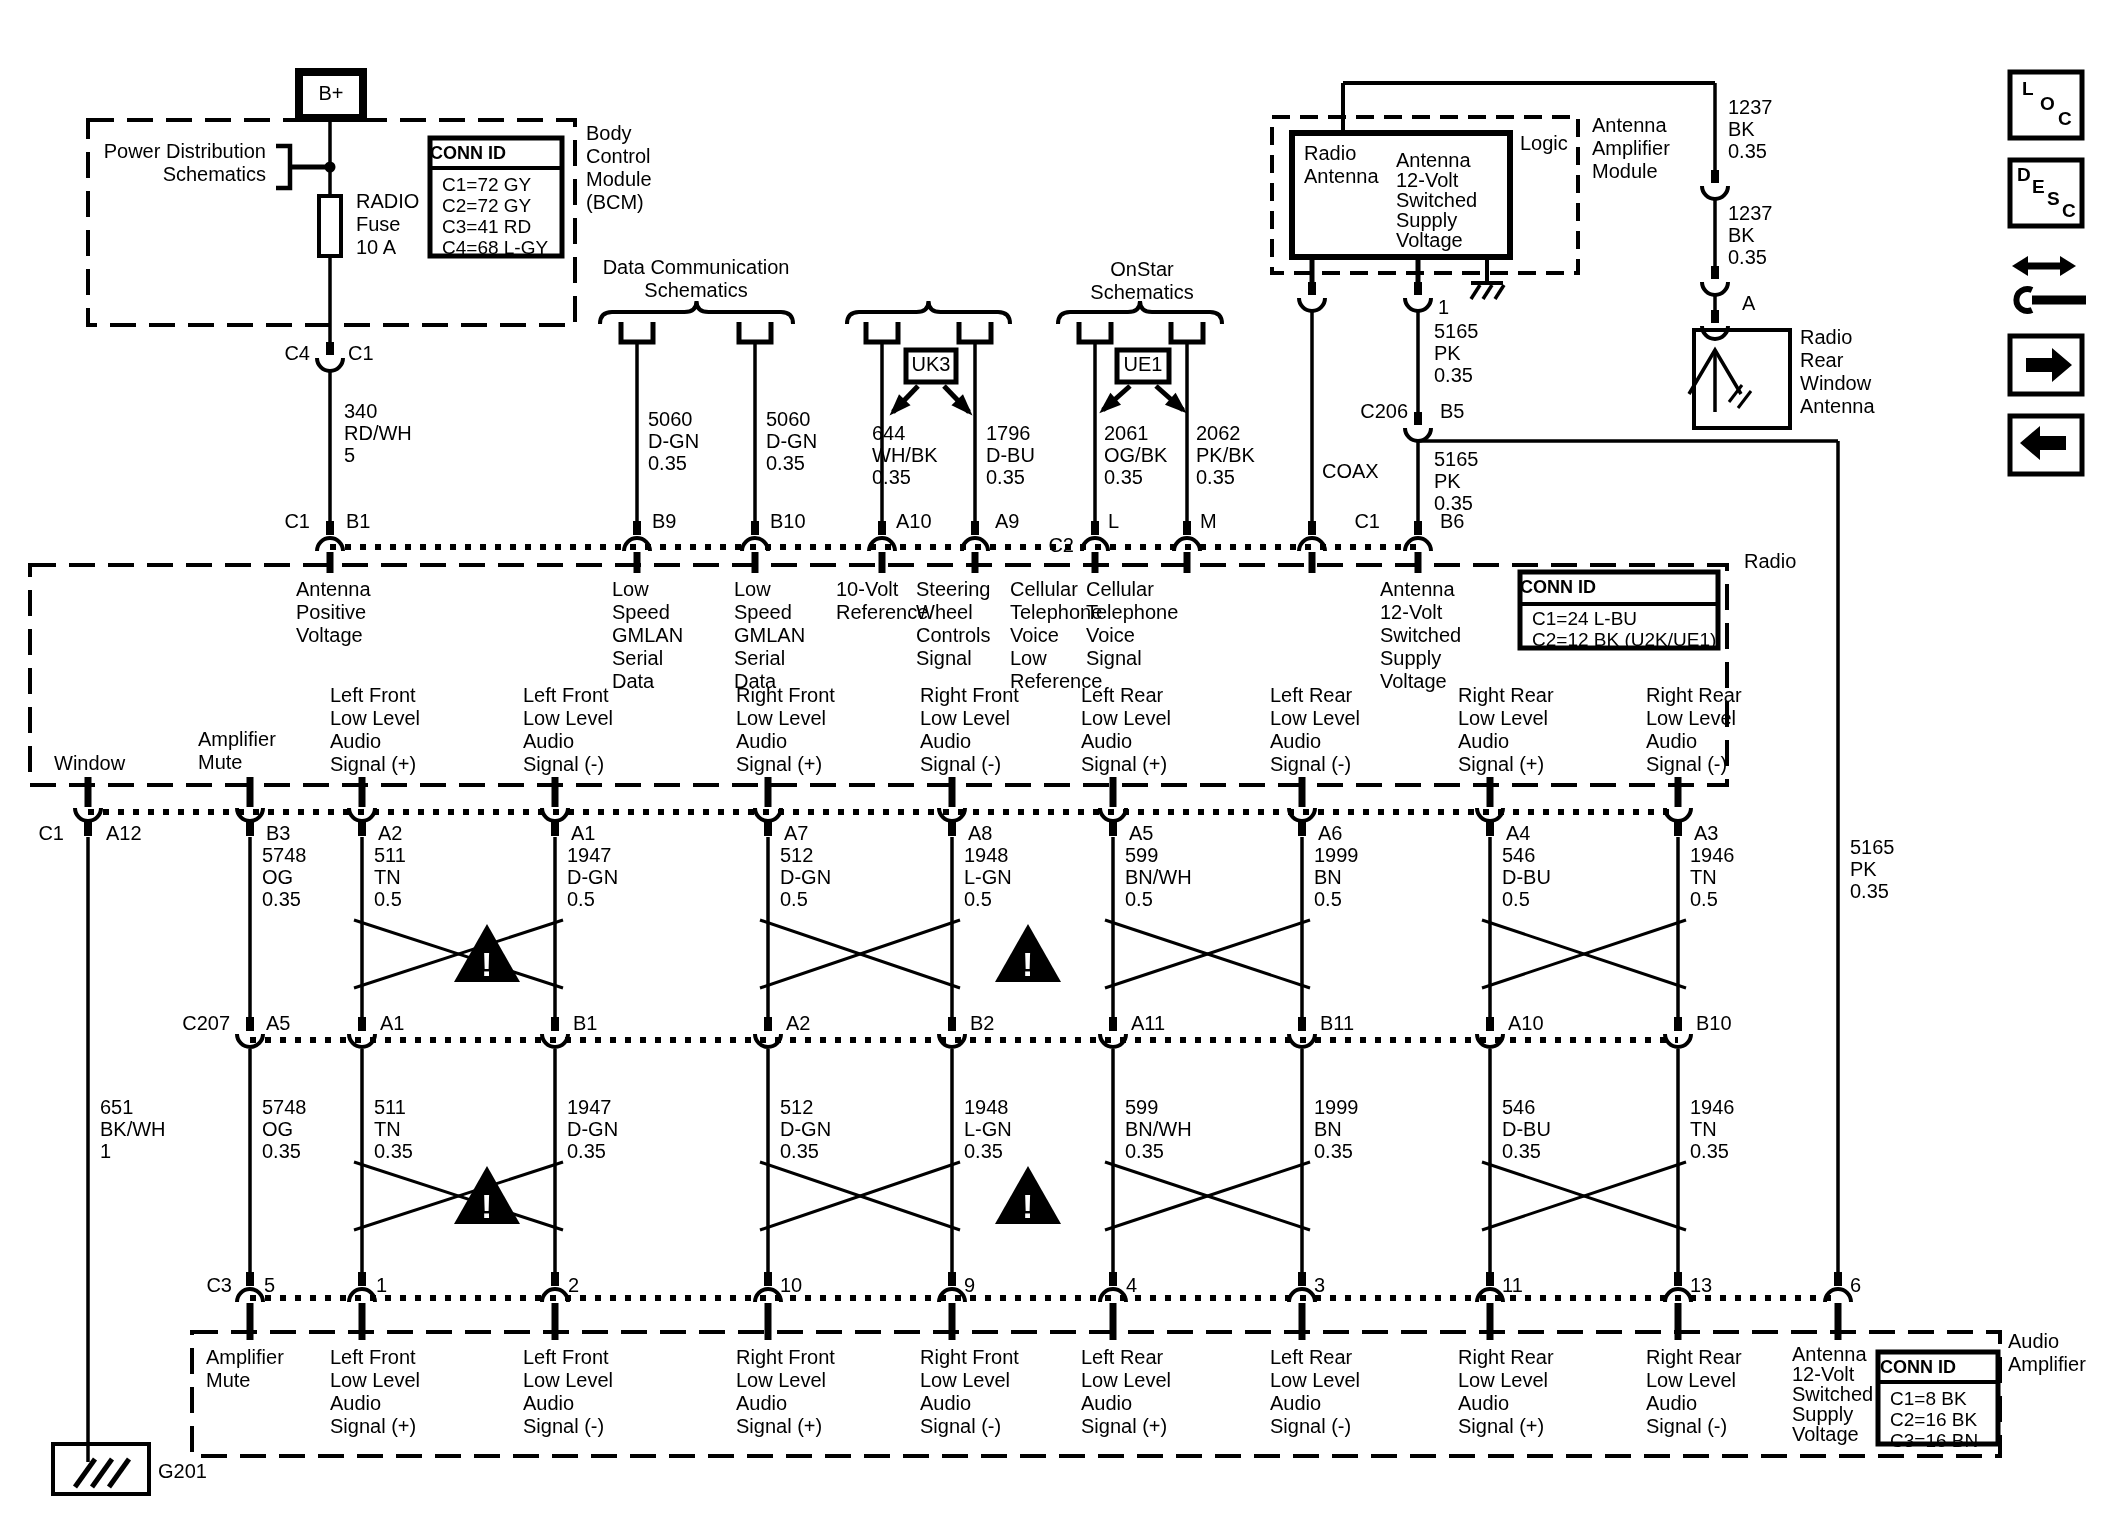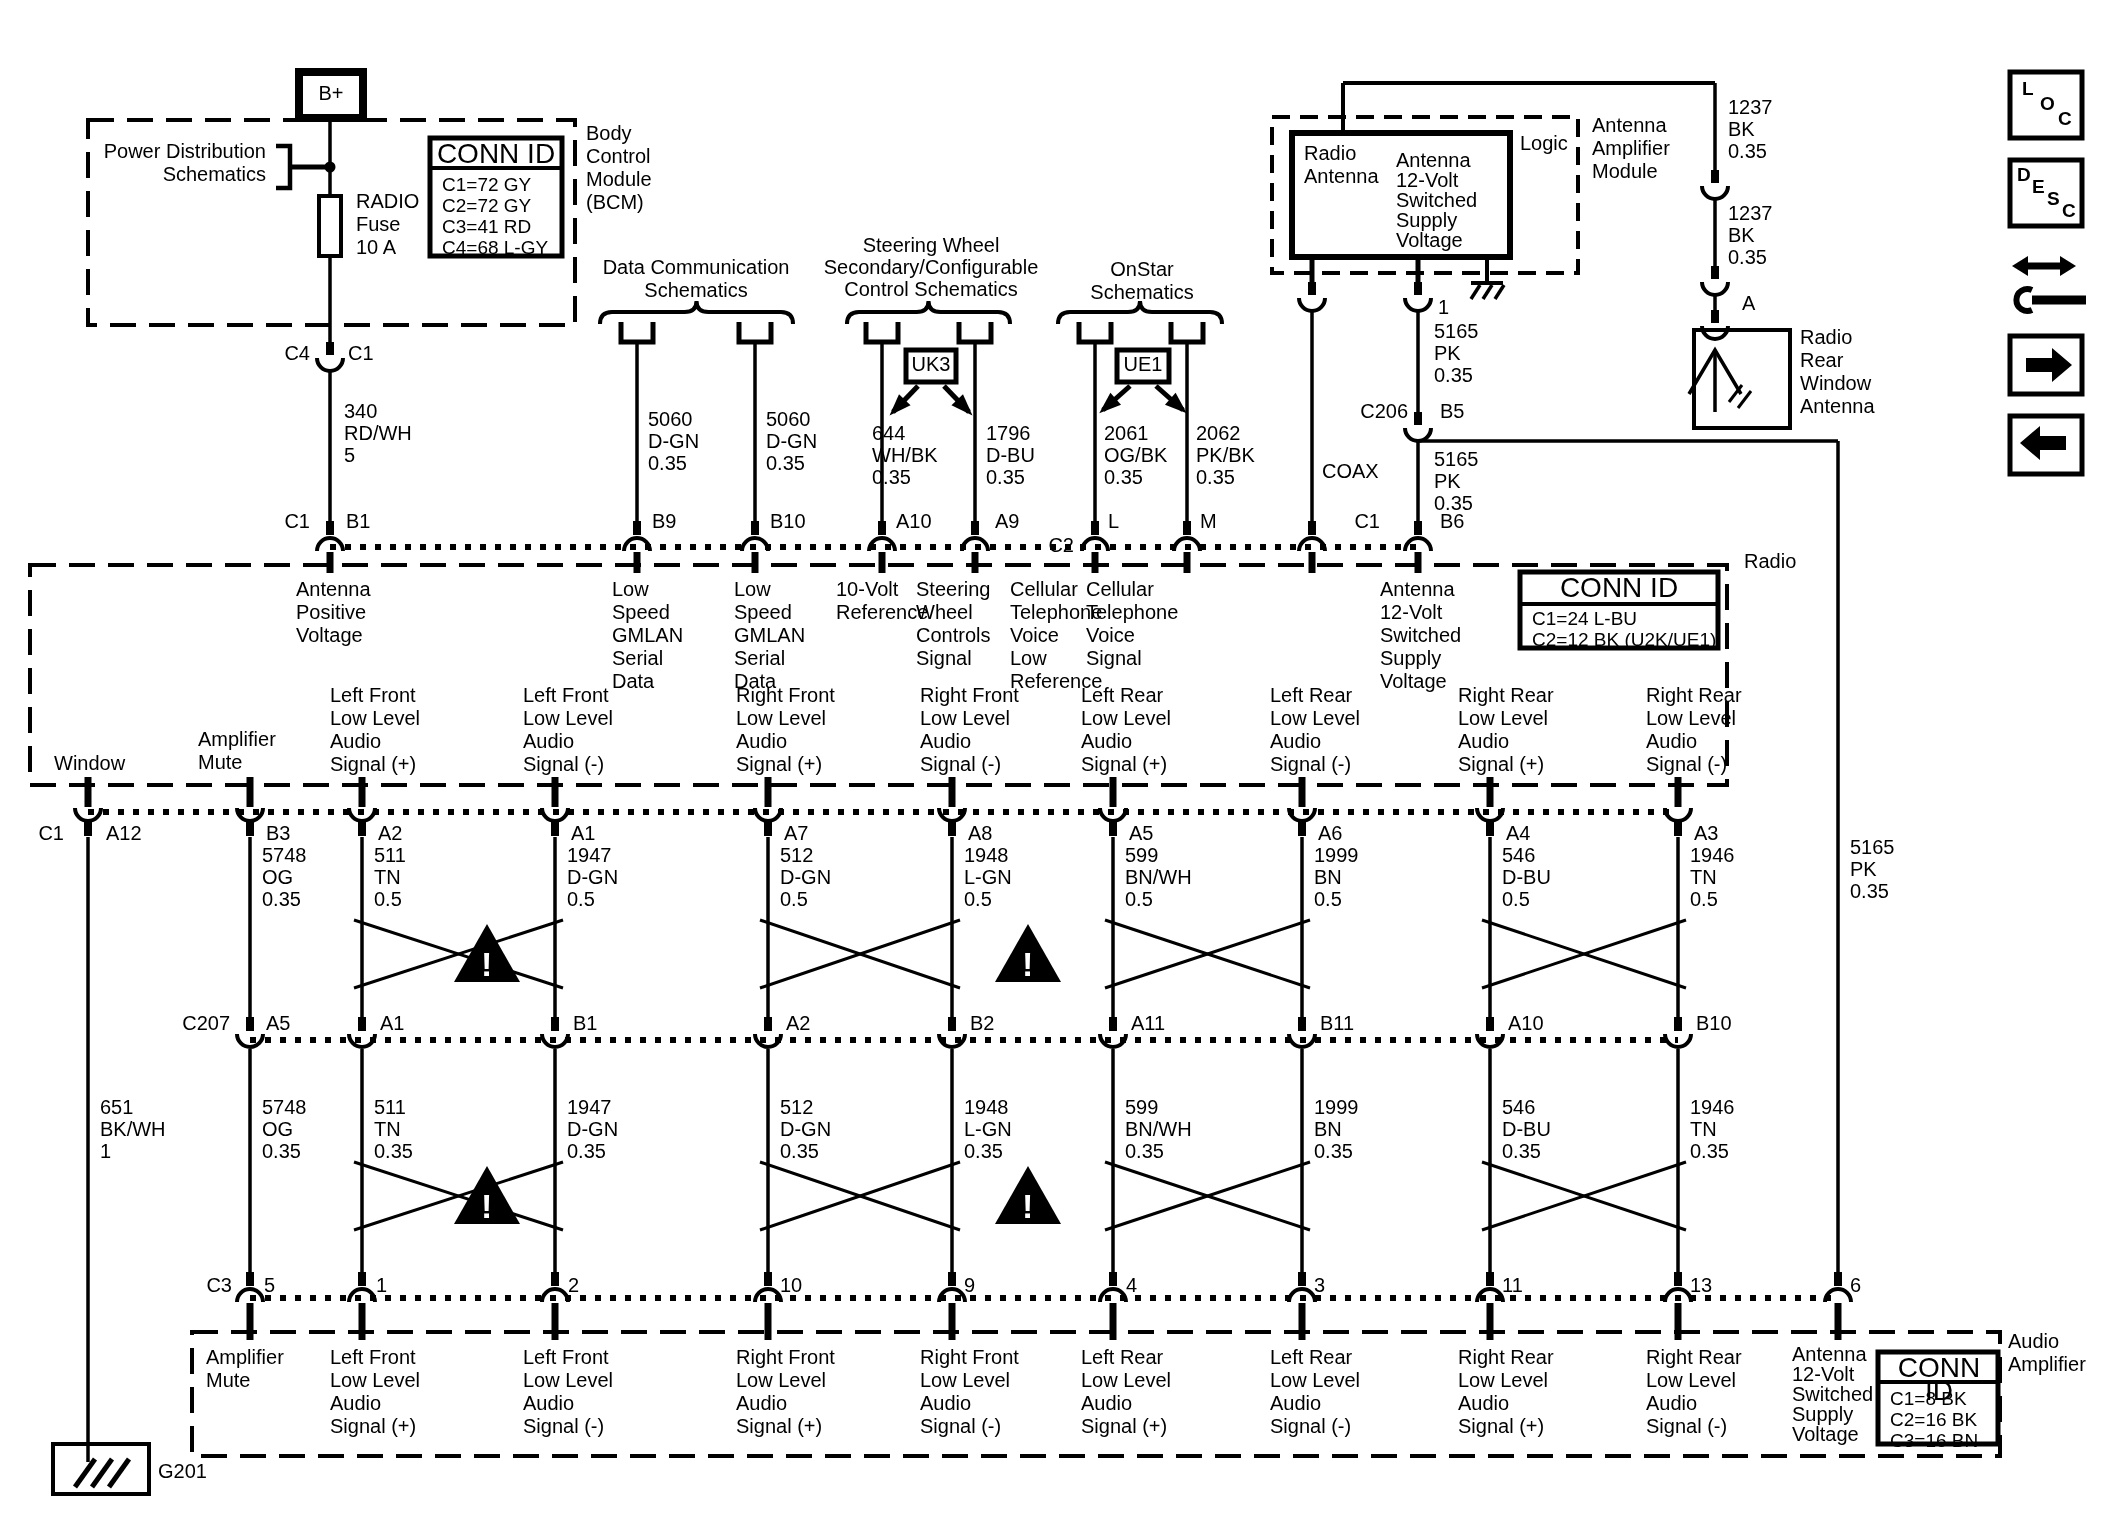--- a/index.html
+++ b/index.html
@@ -3,21 +3,21 @@
 <meta charset="utf-8">
 <style>
   *{margin:0;padding:0;box-sizing:border-box}
   html,body{background:#fff}
   #stage{position:relative;width:2123px;height:1521px;background:#fff;overflow:hidden;
          font-family:"Liberation Sans",sans-serif;color:#000}
   .lbl{position:absolute;white-space:pre-line;font-size:20px;line-height:23px;color:#000}
   .s{line-height:22px}
   .c{text-align:center}
   .r{text-align:right}
-  .hdr{font-weight:normal;text-align:center;font-size:28px}
+  .hdr{font-weight:bold;text-align:left;font-size:18px}
   .tbl{font-size:19px;line-height:21px}
   .t5{line-height:20px}
   svg{position:absolute;left:0;top:0}
   .warn{position:absolute;width:0;height:0;border-left:33px solid transparent;
         border-right:33px solid transparent;border-bottom:58px solid #000}
   .warn span{position:absolute;left:-6px;top:22px;color:#fff;font-weight:bold;font-size:34px;line-height:36px}
   .diag{position:absolute;font-size:19px;font-weight:bold}
 </style>
 </head>
 <body>
@@ -286,23 +286,20 @@
 5</div>
 
   <div class="lbl c" style="left:596px;top:256px;width:200px">Data Communication
 Schematics</div>
   <div class="lbl s" style="left:648px;top:408px">5060
 D-GN
 0.35</div>
   <div class="lbl s" style="left:766px;top:408px">5060
 D-GN
 0.35</div>
-  <div class="lbl c s" style="left:818px;top:234px;width:226px">Steering Wheel
-Secondary/Configurable
-Control Schematics</div>
   <div class="lbl c" style="left:906px;top:353px;width:50px">UK3</div>
   <div class="lbl s" style="left:872px;top:422px">644
 WH/BK
 0.35</div>
   <div class="lbl s" style="left:986px;top:422px">1796
 D-BU
 0.35</div>
   <div class="lbl c" style="left:1046px;top:258px;width:192px">OnStar
 Schematics</div>
   <div class="lbl c" style="left:1117px;top:353px;width:52px">UE1</div>

